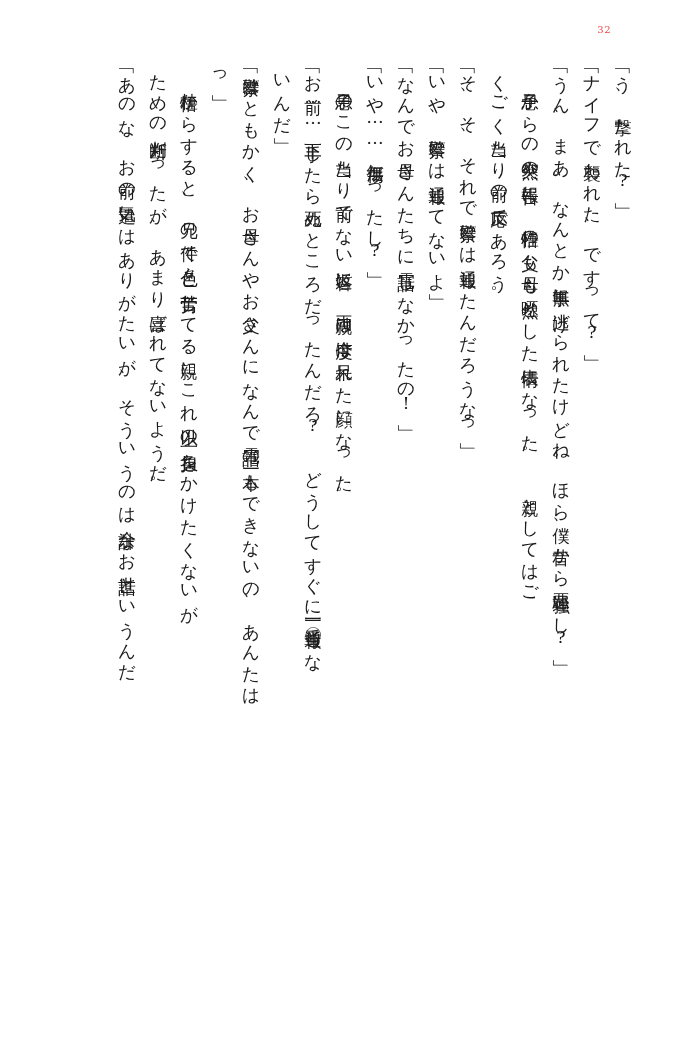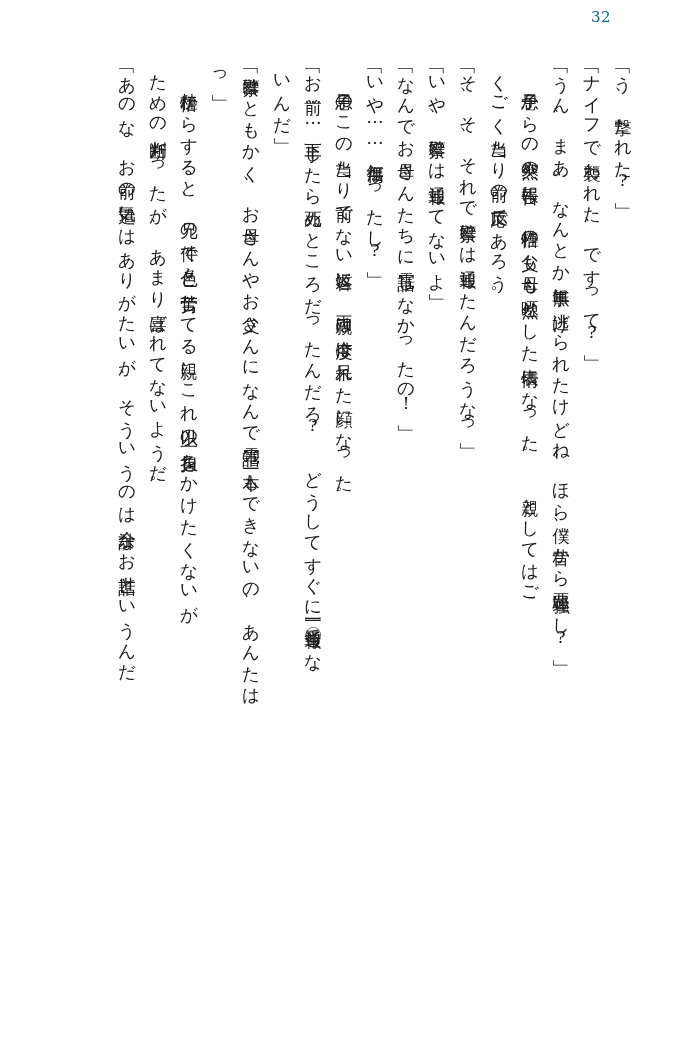--- a/index.html
+++ b/index.html
@@ -16,24 +16,24 @@
     position: relative;
   }
   .page {
     position: relative;
     width: 683px;
     height: 1050px;
     box-sizing: border-box;
   }
   .page-number {
     position: absolute;
-    top: 8px;
+    top: 24px;
     right: 72px;
-    font-size: 15px;
-    color: #0369a1;
+    font-size: 10px;
+    color: #ef4444;
     letter-spacing: 0.5px;
   }
   
   .text-body {
     position: absolute;
     top: 62px;
     right: 52px;
     left: 38px;
     bottom: 26px;
     display: flex;

